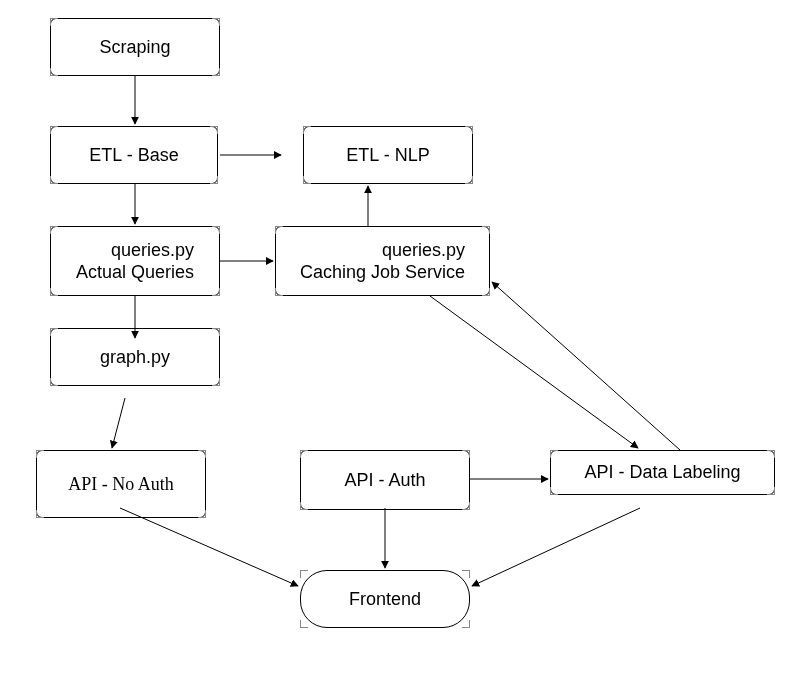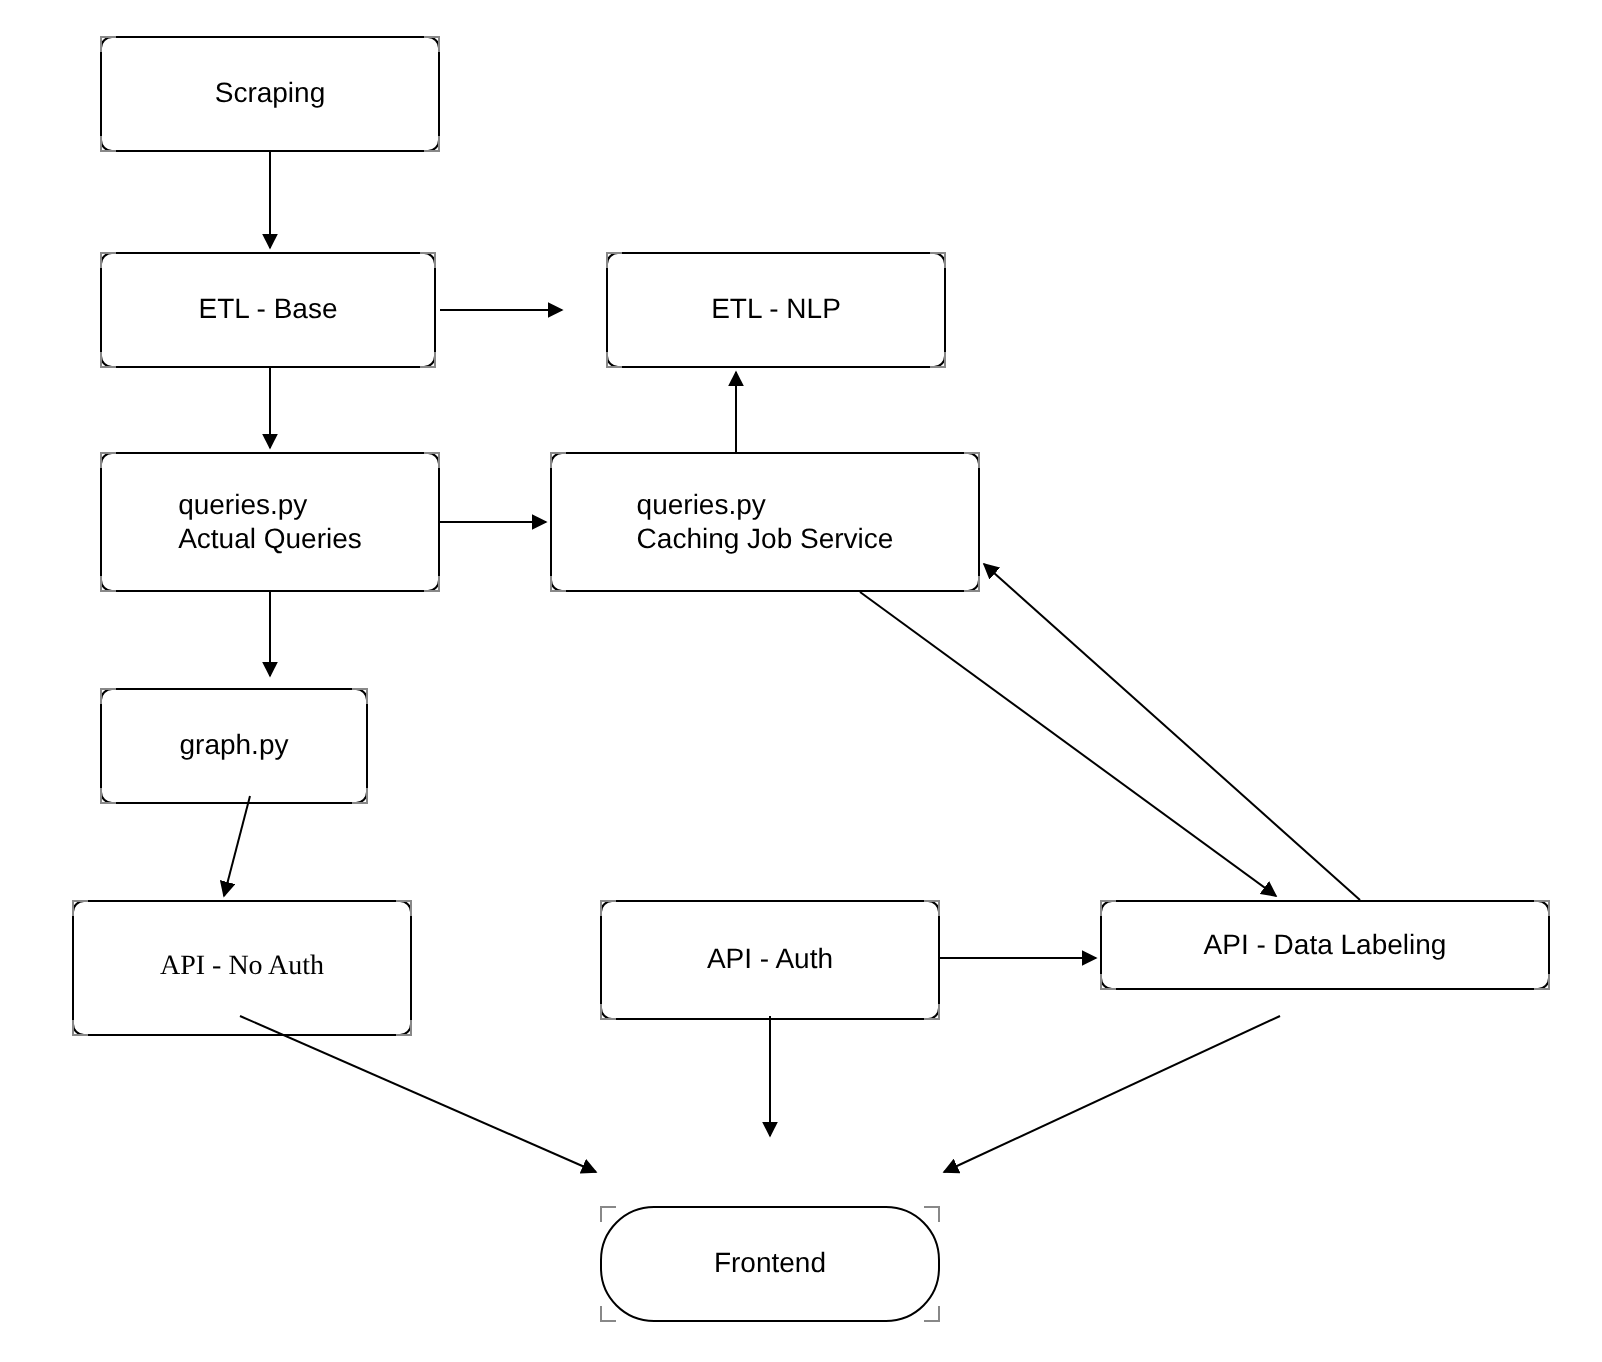--- a/index.html
+++ b/index.html
@@ -14,22 +14,22 @@
   }
   .node {
     position: absolute;
     border: 1px solid #000;
     border-radius: 6px;
     background: #fff;
     box-sizing: border-box;
     display: flex;
     align-items: center;
     justify-content: center;
-    text-align: left;
-    font-size: 14px;
+    text-align: right;
+    font-size: 18px;
     line-height: 1.25;
     padding: 20px;
     white-space: pre-line;
   }
   
   .node::before, .node::after {
     content: '';
     position: absolute;
     width: 8px;
     height: 8px;
@@ -86,41 +86,41 @@
 Actual Queries</span>
   <span class="corner-bl"></span><span class="corner-br"></span>
 </div>
 
 <div class="node" style="left:275px; top:226px; width:215px; height:70px;">
   <span>queries.py
 Caching Job Service</span>
   <span class="corner-bl"></span><span class="corner-br"></span>
 </div>
 
-<div class="node" style="left:50px; top:344px; width:134px; height:58px;">
+<div class="node" style="left:50px; top:328px; width:170px; height:58px;">
   <span>graph.py</span>
   <span class="corner-bl"></span><span class="corner-br"></span>
 </div>
 
 <div class="node" style="left:36px; top:450px; width:170px; height:68px;font-family:Liberation Serif, serif;">
   <span>API - No Auth</span>
   <span class="corner-bl"></span><span class="corner-br"></span>
 </div>
 
 <div class="node" style="left:300px; top:450px; width:170px; height:60px;">
   <span>API - Auth</span>
   <span class="corner-bl"></span><span class="corner-br"></span>
 </div>
 
 <div class="node" style="left:550px; top:450px; width:225px; height:45px;">
   <span>API - Data Labeling</span>
   <span class="corner-bl"></span><span class="corner-br"></span>
 </div>
 
-<div class="node" style="left:300px; top:603px; width:170px; height:58px;border-radius:27px;">
+<div class="node" style="left:300px; top:570px; width:170px; height:58px;border-radius:27px;">
   <span>Frontend</span>
   <span class="corner-bl"></span><span class="corner-br"></span>
 </div>
 
 <svg class="edges">
   <defs>
     <marker id="arrow" viewBox="0 0 10 10" refX="9" refY="5" markerWidth="8" markerHeight="8" orient="auto-start-reverse">
       <path d="M 0 0 L 10 5 L 0 10 z" fill="#000"></path>
     </marker>
   </defs>

